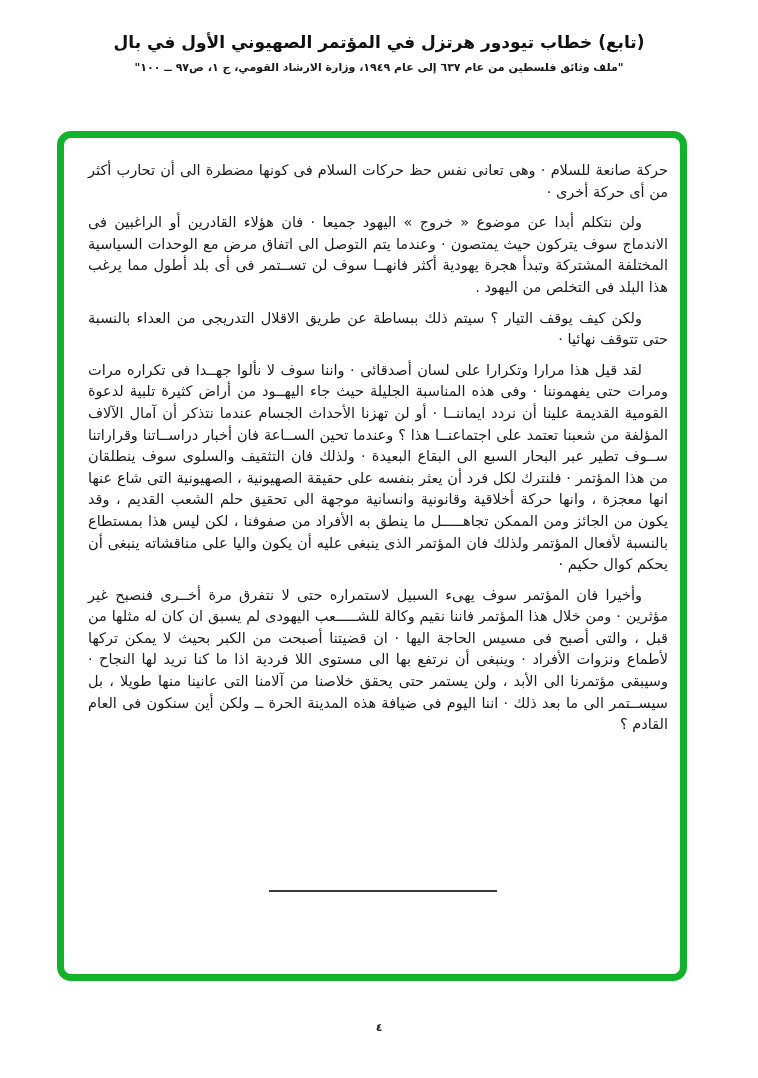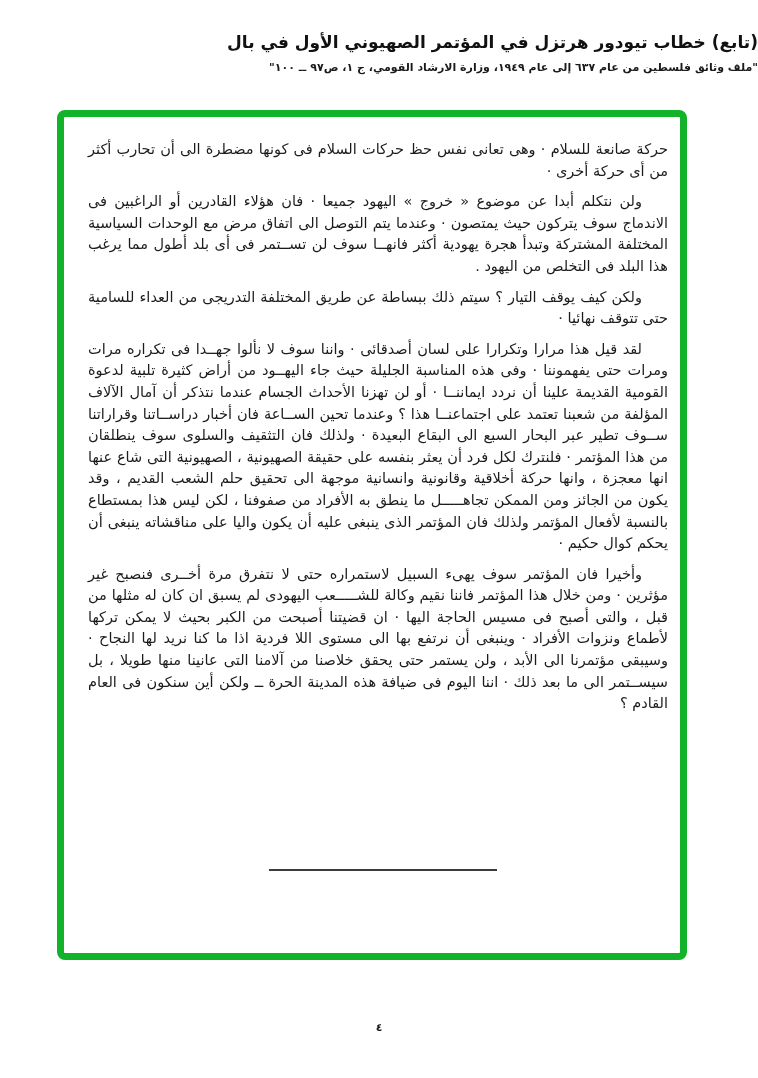--- a/index.html
+++ b/index.html
@@ -9,42 +9,43 @@
     width: 758px;
     height: 1078px;
     margin: 0 auto;
     background: #ffffff;
     font-family: "DejaVu Sans", sans-serif;
     color: #1c1c1c;
     overflow: hidden;
   }
   .doc-header {
     padding-top: 32px;
+    text-align: center;
     direction: rtl;
   }
   .doc-title {
     font-size: 17px;
     font-weight: bold;
     letter-spacing: 0;
     color: #111;
   }
   .doc-source {
     margin-top: 9px;
     font-size: 11px;
     font-weight: bold;
     color: #1a1a1a;
   }
   .green-frame {
     position: absolute;
     left: 57px;
-    top: 110px;
+    top: 131px;
     width: 630px;
     height: 850px;
     border: 7px solid #12b32b;
-    border-radius: 8px;
+    border-radius: 14px;
     background: #ffffff;
   }
   .text-body {
     direction: rtl;
     text-align: justify;
     padding: 22px 12px 0 24px;
     font-size: 14.5px;
     line-height: 21.6px;
     color: #1b1b1b;
   }
@@ -81,21 +82,21 @@
 
   <div class="doc-header">
     <div class="doc-title">(تابع) خطاب تيودور هرتزل في المؤتمر الصهيوني الأول في بال</div>
     <div class="doc-source">"ملف وثائق فلسطين من عام ٦٣٧ إلى عام ١٩٤٩، وزارة الارشاد القومي، ج ١، ص٩٧ ــ ١٠٠"</div>
   </div>
 
   <div class="green-frame">
     <div class="text-body">
         <p class="para">حركة صانعة للسلام · وهى تعانى نفس حظ حركات السلام فى كونها مضطرة الى أن تحارب أكثر من أى حركة أخرى ·</p>
         <p class="para indent">ولن نتكلم أبدا عن موضوع « خروج » اليهود جميعا · فان هؤلاء القادرين أو الراغبين فى الاندماج سوف يتركون حيث يمتصون · وعندما يتم التوصل الى اتفاق مرض مع الوحدات السياسية المختلفة المشتركة وتبدأ هجرة يهودية أكثر فانهــا سوف لن تســتمر فى أى بلد أطول مما يرغب هذا البلد فى التخلص من اليهود .</p>
-        <p class="para indent">ولكن كيف يوقف التيار ؟ سيتم ذلك ببساطة عن طريق المختلفة التدريجى من العداء للسامية حتى تتوقف نهائيا ·</p>
+        <p class="para indent">ولكن كيف يوقف التيار ؟ سيتم ذلك ببساطة عن طريق الاقلال التدريجى من العداء بالنسبة حتى تتوقف نهائيا ·</p>
         <p class="para indent">لقد قيل هذا مرارا وتكرارا على لسان أصدقائى · واننا سوف لا نألوا جهــدا فى تكراره مرات ومرات حتى يفهموننا · وفى هذه المناسبة الجليلة حيث جاء اليهــود من أراض كثيرة تلبية لدعوة القومية القديمة علينا أن نردد ايماننــا · أو لن تهزنا الأحداث الجسام عندما نتذكر أن آمال الآلاف المؤلفة من شعبنا تعتمد على اجتماعنــا هذا ؟ وعندما تحين الســاعة فان أخبار دراســاتنا وقراراتنا ســوف تطير عبر البحار السبع الى البقاع البعيدة · ولذلك فان التثقيف والسلوى سوف ينطلقان من هذا المؤتمر · فلنترك لكل فرد أن يعثر بنفسه على حقيقة الصهيونية ، الصهيونية التى شاع عنها انها معجزة ، وانها حركة أخلاقية وقانونية وانسانية موجهة الى تحقيق حلم الشعب القديم ، وقد يكون من الجائز ومن الممكن تجاهـــــل ما ينطق به الأفراد من صفوفنا ، لكن ليس هذا بمستطاع بالنسبة لأفعال المؤتمر ولذلك فان المؤتمر الذى ينبغى عليه أن يكون واليا على مناقشاته ينبغى أن يحكم كوال حكيم ·</p>
         <p class="para indent">وأخيرا فان المؤتمر سوف يهىء السبيل لاستمراره حتى لا نتفرق مرة أخــرى فنصبح غير مؤثرين · ومن خلال هذا المؤتمر فاننا نقيم وكالة للشـــــعب اليهودى لم يسبق ان كان له مثلها من قبل ، والتى أصبح فى مسيس الحاجة اليها · ان قضيتنا أصبحت من الكبر بحيث لا يمكن تركها لأطماع ونزوات الأفراد · وينبغى أن نرتفع بها الى مستوى اللا فردية اذا ما كنا نريد لها النجاح · وسيبقى مؤتمرنا الى الأبد ، ولن يستمر حتى يحقق خلاصنا من آلامنا التى عانينا منها طويلا ، بل سيســتمر الى ما بعد ذلك · اننا اليوم فى ضيافة هذه المدينة الحرة ــ ولكن أين سنكون فى العام القادم ؟</p>
       </div>
     <hr class="section-divider">
   </div>
 
   <div class="page-number">٤</div>
 
 </div>
 

